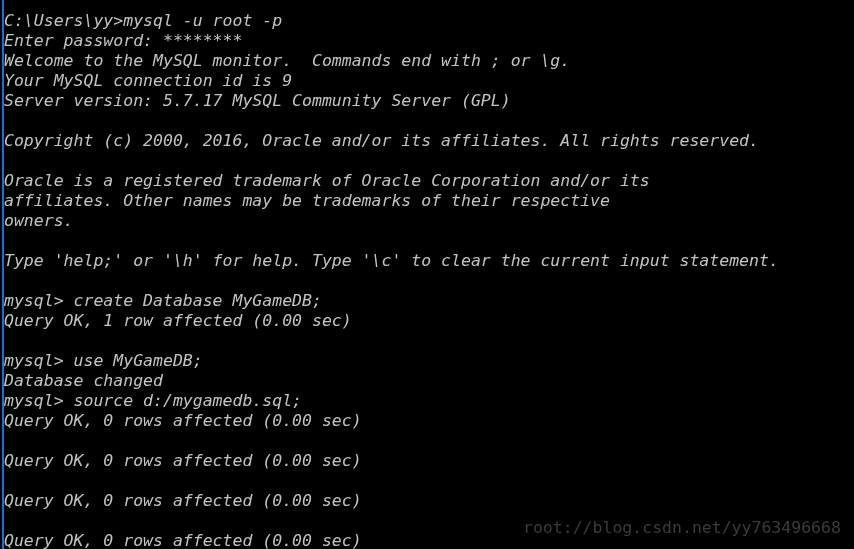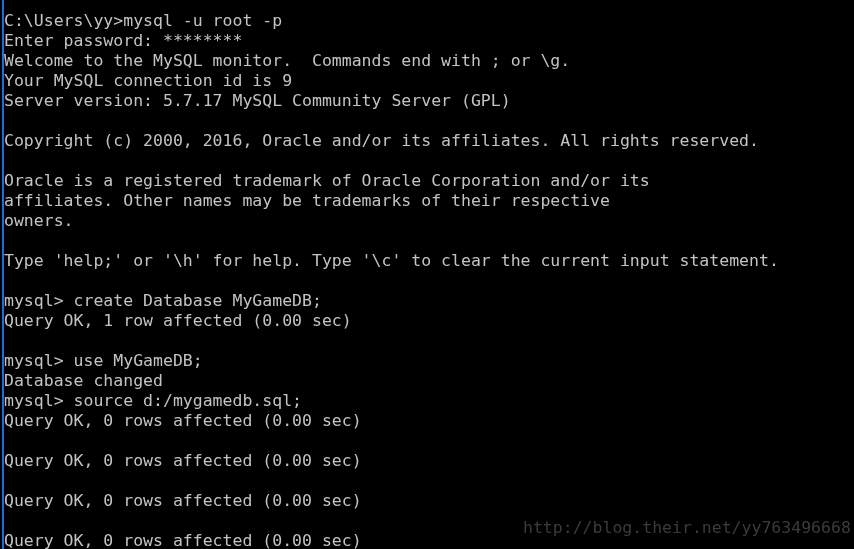--- a/index.html
+++ b/index.html
@@ -37,20 +37,21 @@
     line-height: 20px;
     letter-spacing: 0px;
     white-space: pre;
     font-weight: normal;
     -webkit-font-smoothing: none;
   }
   .console-line {
     display: block;
     height: 20px;
     white-space: pre;
+    font-style: italic;
   }
   .console-line.blank {
     color: transparent;
   }
   #watermark {
     position: absolute;
     left: 523px;
     top: 518px;
     color: #3b3b3b;
     font-family: "DejaVu Sans Mono", "Liberation Mono", monospace;
@@ -63,15 +64,15 @@
 </style>
 </head>
 <body>
 
 <div id="screen">
 
   <div id="left-edge-bar"></div>
 
   <div id="console-output"><span class="console-line">C:\Users\yy&gt;mysql -u root -p</span><span class="console-line">Enter password: ********</span><span class="console-line">Welcome to the MySQL monitor.  Commands end with ; or \g.</span><span class="console-line">Your MySQL connection id is 9</span><span class="console-line">Server version: 5.7.17 MySQL Community Server (GPL)</span><span class="console-line blank"> </span><span class="console-line">Copyright (c) 2000, 2016, Oracle and/or its affiliates. All rights reserved.</span><span class="console-line blank"> </span><span class="console-line">Oracle is a registered trademark of Oracle Corporation and/or its</span><span class="console-line">affiliates. Other names may be trademarks of their respective</span><span class="console-line">owners.</span><span class="console-line blank"> </span><span class="console-line">Type 'help;' or '\h' for help. Type '\c' to clear the current input statement.</span><span class="console-line blank"> </span><span class="console-line">mysql&gt; create Database MyGameDB;</span><span class="console-line">Query OK, 1 row affected (0.00 sec)</span><span class="console-line blank"> </span><span class="console-line">mysql&gt; use MyGameDB;</span><span class="console-line">Database changed</span><span class="console-line">mysql&gt; source d:/mygamedb.sql;</span><span class="console-line">Query OK, 0 rows affected (0.00 sec)</span><span class="console-line blank"> </span><span class="console-line">Query OK, 0 rows affected (0.00 sec)</span><span class="console-line blank"> </span><span class="console-line">Query OK, 0 rows affected (0.00 sec)</span><span class="console-line blank"> </span><span class="console-line">Query OK, 0 rows affected (0.00 sec)</span></div>
 
-  <div id="watermark">http://blog.their.net/yy763496668</div>
+  <div id="watermark">root://blog.csdn.net/yy763496668</div>
 
 </div>
 
 </body></html>

